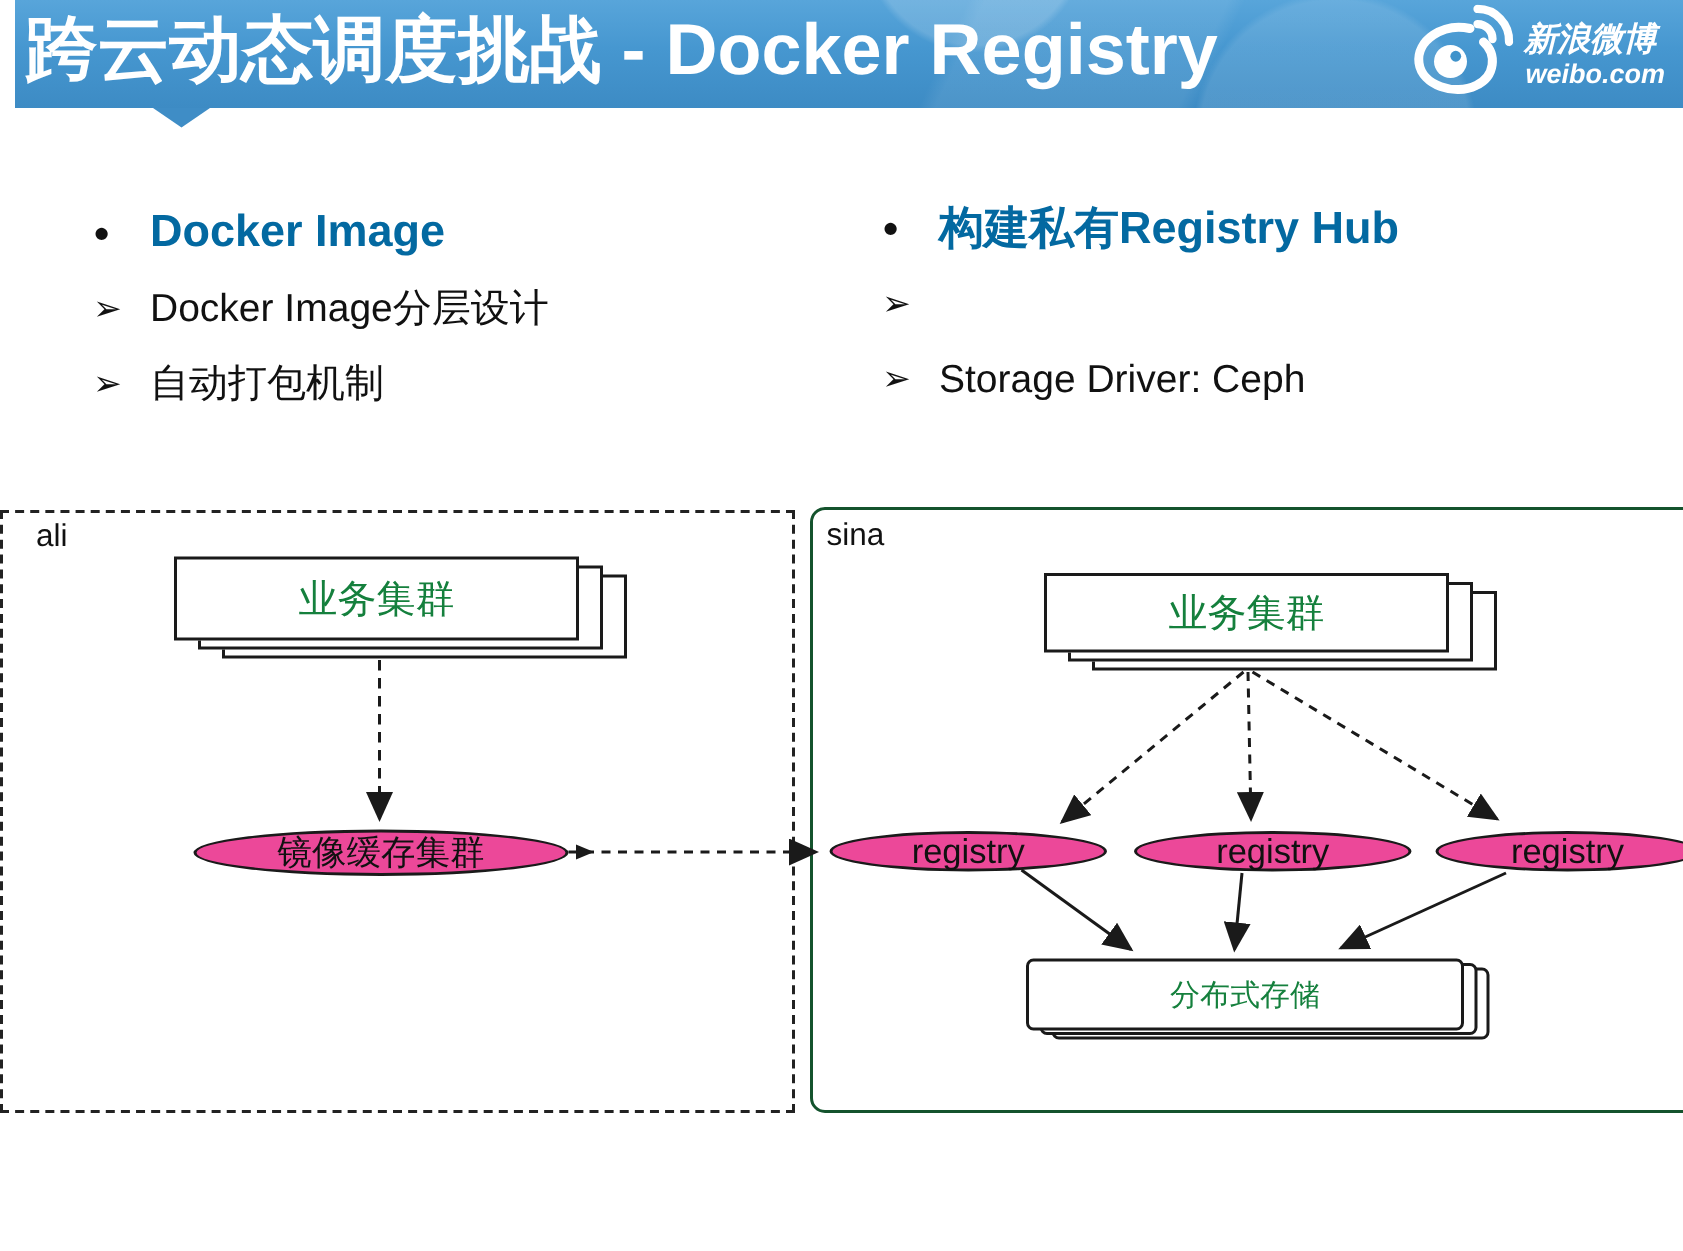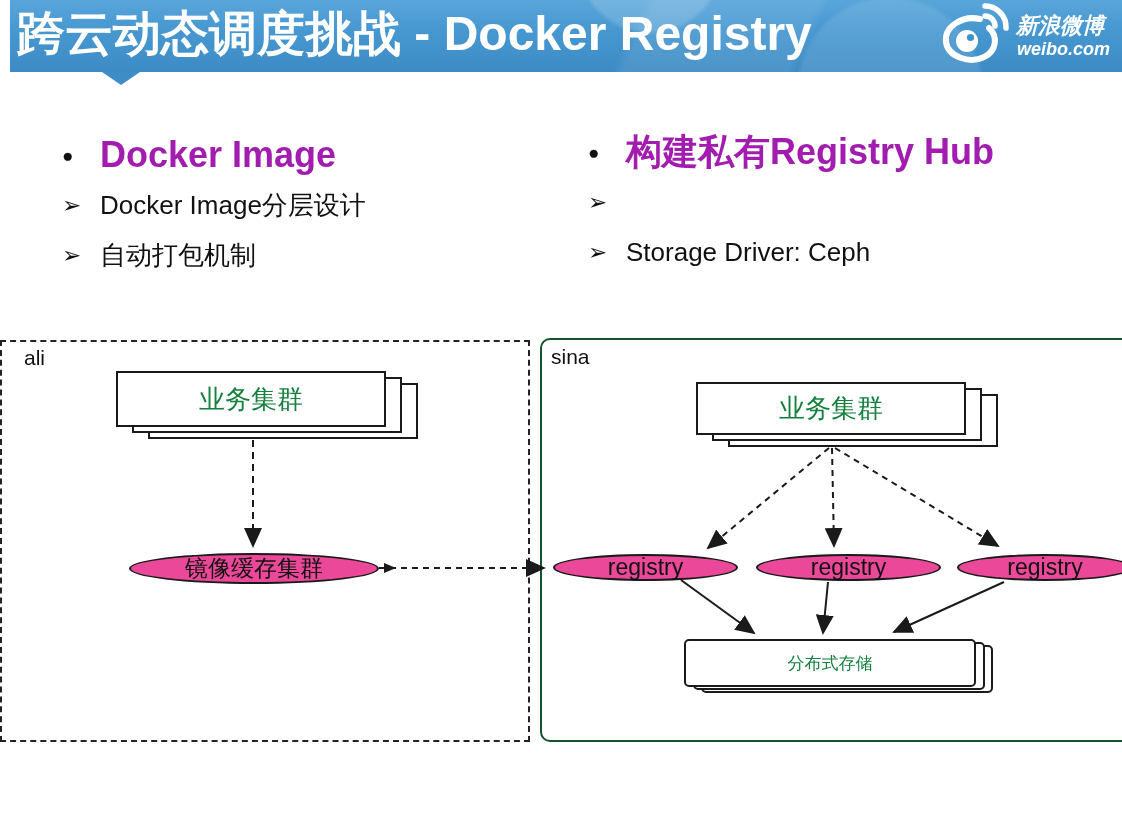--- a/index.html
+++ b/index.html
@@ -39,21 +39,21 @@
   }
 
   
   .bullet-list{position:absolute;margin:0;padding:0;list-style:none;}
   .bullet-list.left{left:62px;top:130px;}
   .bullet-list.right{left:588px;top:127px;}
   .bullet-list li{height:50px;display:flex;align-items:center;}
   .bullet-list .marker{width:38px;flex:0 0 38px;font-size:19px;line-height:1;}
   .bullet-list li.lvl2 .marker{font-size:23px;}
   .bullet-list .txt{font-size:26px;white-space:nowrap;}
-  .bullet-list li.lvl1 .txt{font-weight:700;font-size:36px;color:#a21caf;}
+  .bullet-list li.lvl1 .txt{font-weight:700;font-size:30px;color:#0369a1;}
 
   
   .diagram{position:absolute;left:16px;top:330px;width:1122px;height:430px;}
   .connectors{position:absolute;left:0;top:0;width:1122px;height:430px;}
 
   .cloud-label{position:absolute;font-size:21px;color:#111;}
 
   .ali-box{
     position:absolute;left:-16px;top:10px;width:526px;height:398px;
     border:2px dashed #222;
@@ -181,17 +181,17 @@
       <div class="layer front">业务集群</div>
     </div>
 
     <div class="pill" style="left:537px;top:224px;width:185px;height:27px;">registry</div>
     <div class="pill" style="left:740px;top:224px;width:185px;height:27px;">registry</div>
     <div class="pill" style="left:941px;top:224px;width:176px;height:27px;">registry</div>
 
     <div class="stack tight" style="left:668px;top:309px;width:292px;height:48px;">
       <div class="layer l2"></div>
       <div class="layer l1"></div>
-      <div class="layer front" style="font-size:17px;">分布式存储</div>
+      <div class="layer front" style="font-size:20px;">分布式存储</div>
     </div>
 
   </div>
 </div>
 
 </body></html>

